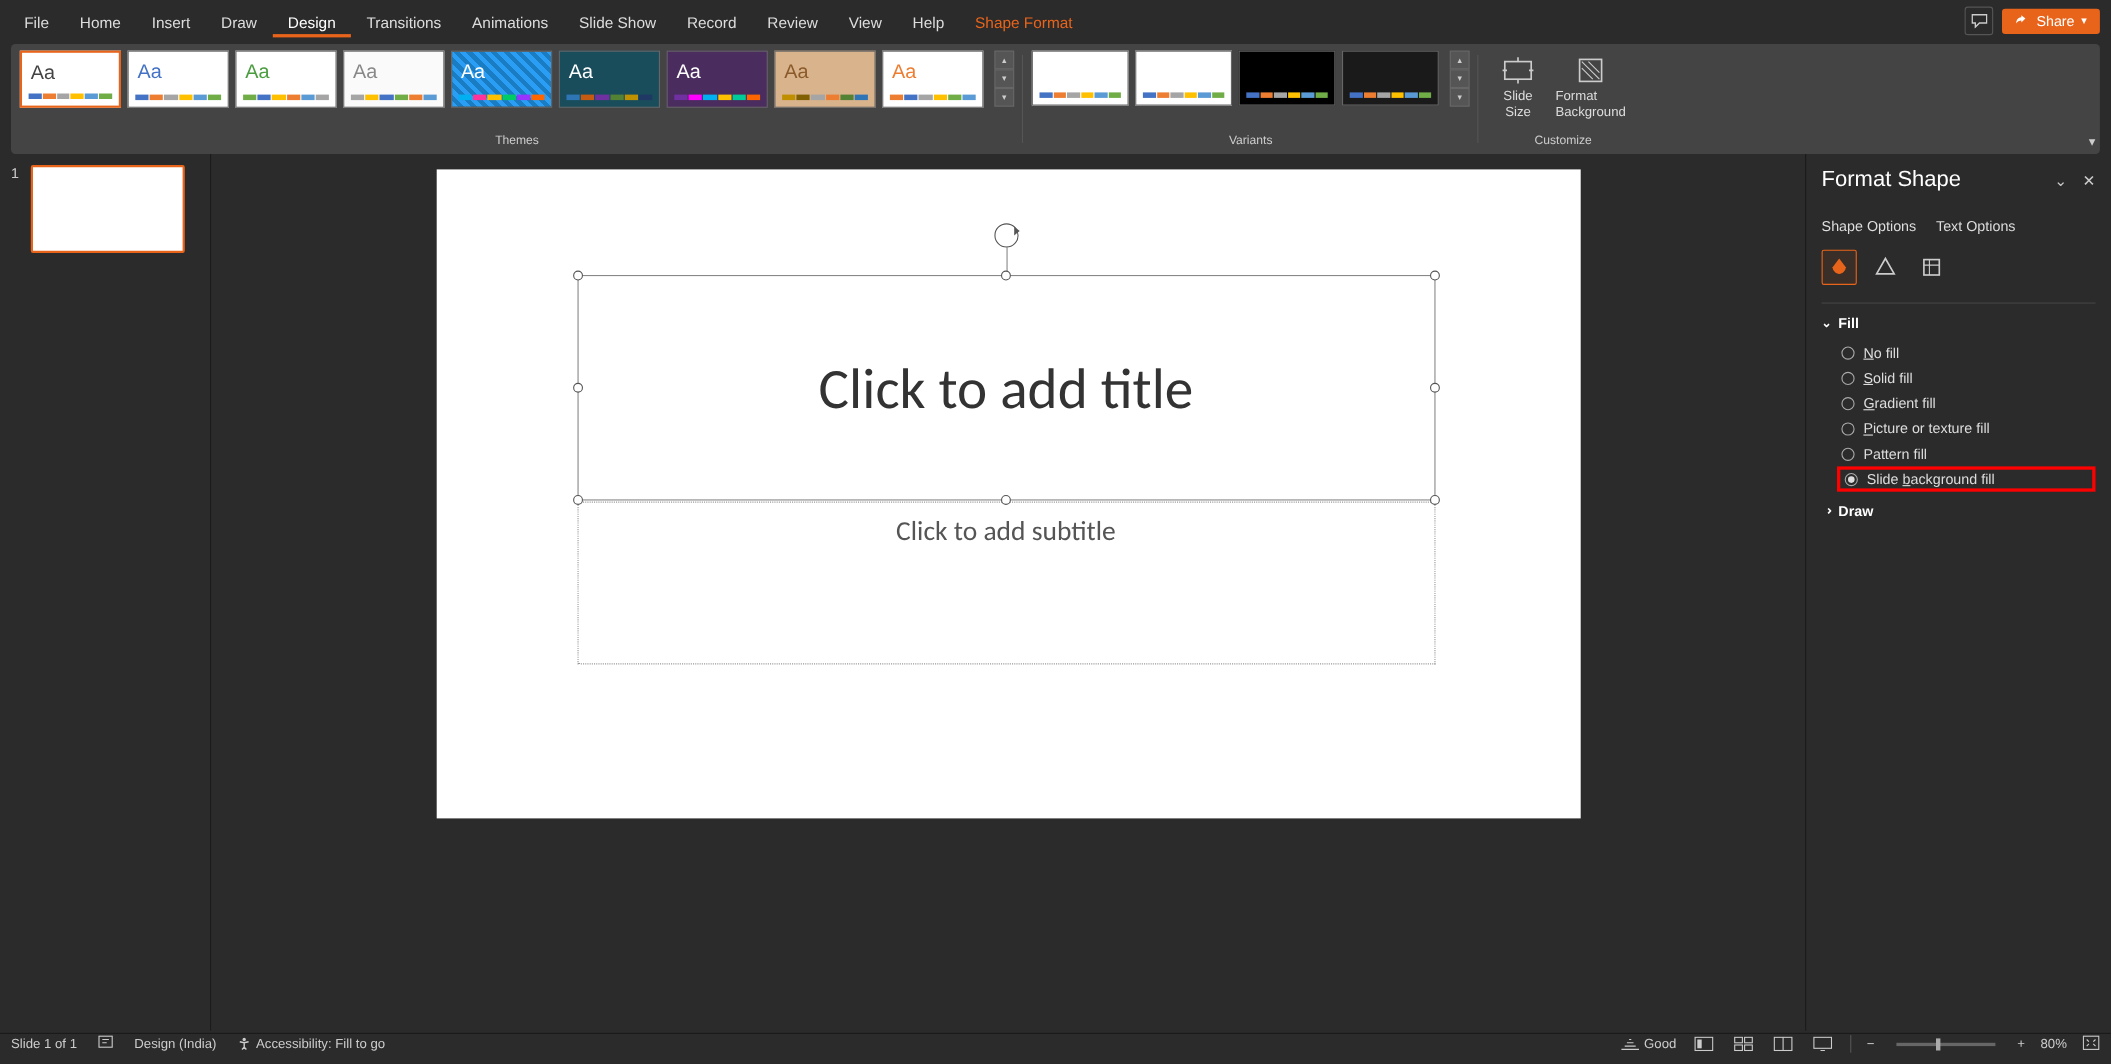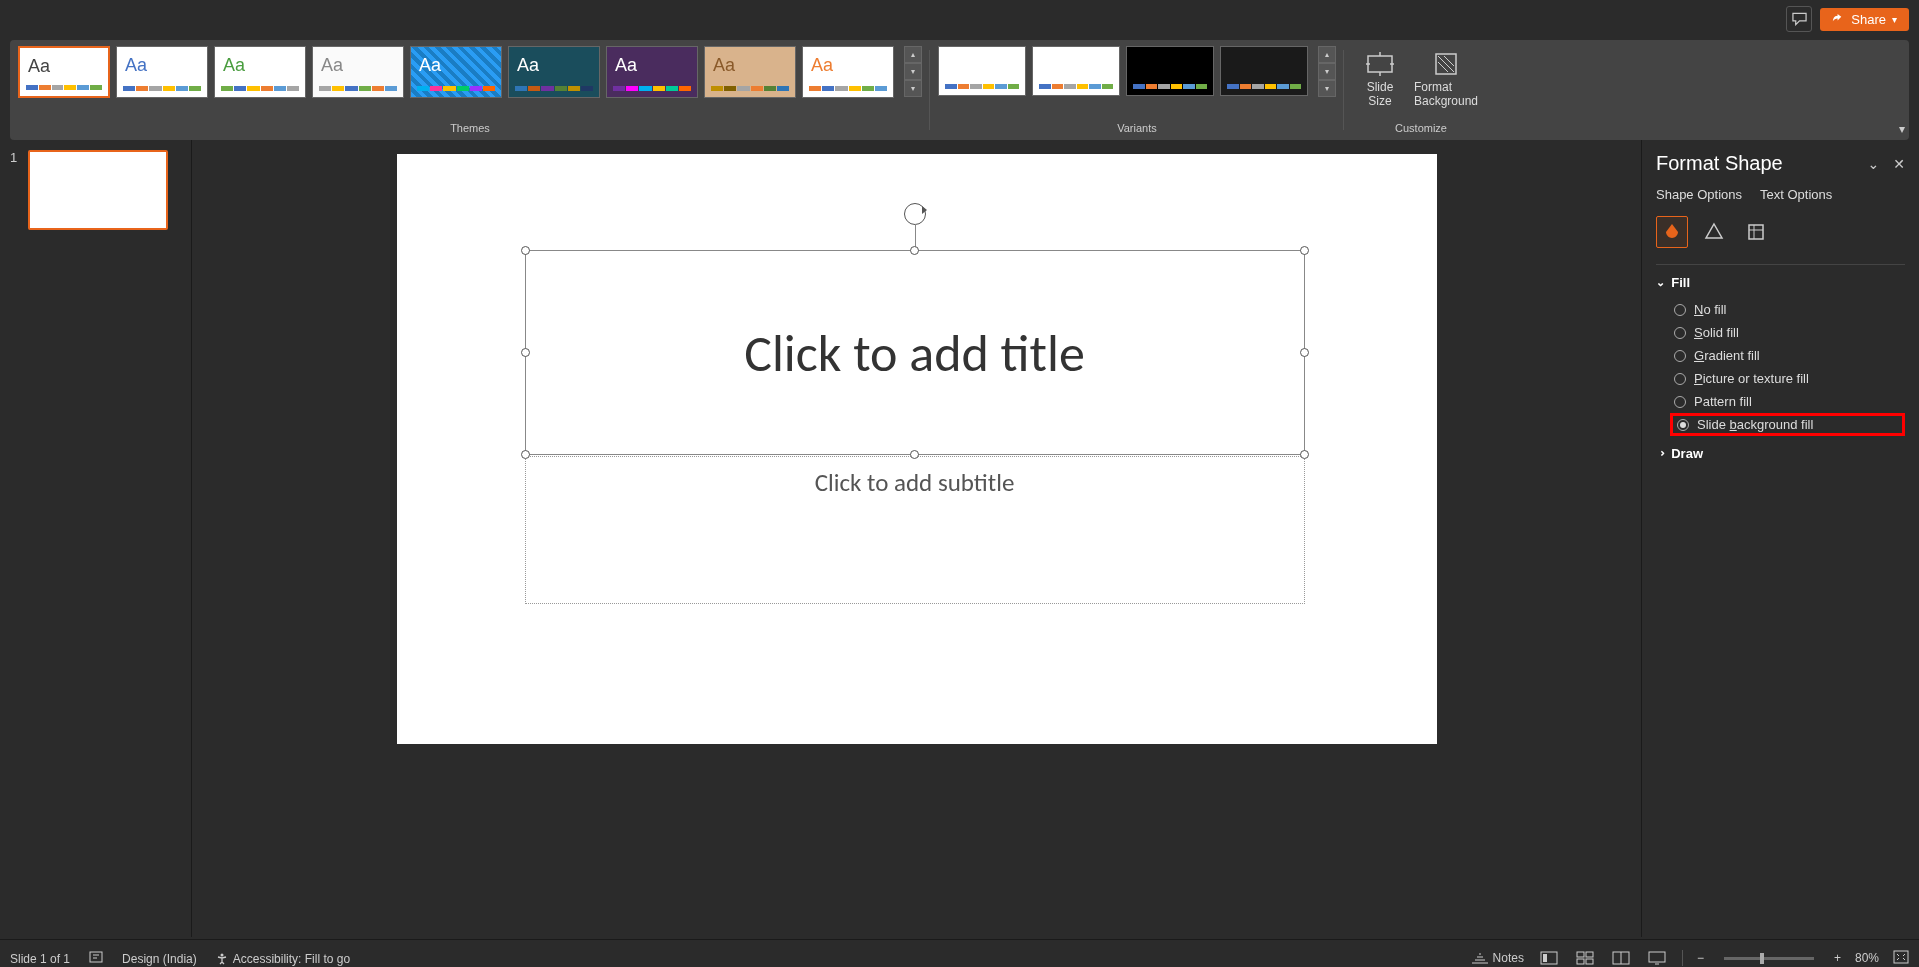--- a/index.html
+++ b/index.html
@@ -41,47 +41,62 @@
 .shape-box{position:absolute;border:1px solid #888}
 .title-shape{left:128px;top:96px;width:780px;height:205px}
 .subtitle-shape{left:128px;top:302px;width:780px;height:148px;border:1px dotted #999}
 .placeholder-title{position:absolute;left:0;right:0;top:50%;transform:translateY(-50%);text-align:center;font-size:52px;color:#333;font-family:Calibri,Arial;font-weight:300}
 .placeholder-sub{position:absolute;left:0;right:0;top:10px;text-align:center;font-size:25px;color:#555;font-family:Calibri,Arial}
 .handle{position:absolute;width:9px;height:9px;background:#fff;border:1px solid #555;border-radius:50%}
 .rot-handle{position:absolute;left:50%;top:-48px;transform:translateX(-50%);width:22px;height:22px;border:1.5px solid #555;border-radius:50%}
 .rot-handle::after{content:"";position:absolute;right:-2px;top:2px;border-left:5px solid #555;border-top:4px solid transparent;border-bottom:4px solid transparent}
 .rot-line{position:absolute;left:50%;top:-27px;width:1px;height:27px;background:#888}
 .pane{width:278px;background:#2b2b2b;border-left:1px solid #1a1a1a;padding:12px 14px;font-size:13px}
-.pane-head{display:flex;align-items:center;justify-content:space-between;margin-bottom:12px}
+.pane-head{display:flex;align-items:center;justify-content:space-between;margin-bottom:23px}
 .pane-title{font-size:20px;color:#fff;font-weight:400}
 .pane-icons{display:flex;gap:14px;font-size:14px;color:#ccc}
 .pane-tabs{display:flex;gap:18px;font-size:13px;color:#ddd;margin-bottom:14px}
 .pane-tab{cursor:pointer}
 .icon-tabs{display:flex;gap:10px;margin-bottom:16px}
 .icon-tab{width:32px;height:32px;display:flex;align-items:center;justify-content:center;cursor:pointer;border-radius:2px}
 .icon-tab.active{border:1px solid #e8641b;background:#3a2f28}
 .section-head{display:flex;align-items:center;gap:6px;font-size:13px;font-weight:600;color:#fff;cursor:pointer;margin-bottom:8px}
 .section-head.collapsed .chev{transform:rotate(-90deg)}
 .chev{font-size:11px;transition:.1s}
 .radio-row{display:flex;align-items:center;gap:8px;padding:4px 0 4px 18px;font-size:13px;color:#ddd;cursor:pointer}
 .radio{width:12px;height:12px;border:1px solid #aaa;border-radius:50%;display:inline-block;position:relative}
 .radio.checked::after{content:"";position:absolute;inset:2px;background:#ddd;border-radius:50%}
 .radio-row u{text-decoration:underline}
 .highlight-box{border:3px solid #ff0000;padding:1px 4px;margin-left:14px}
-.statusbar{position:absolute;bottom:0;left:0;right:0;height:28px;background:#2b2b2b;border-top:1px solid #1a1a1a;display:flex;align-items:flex-end;padding:0 10px;font-size:12px;color:#ccc}
+.statusbar{position:absolute;bottom:0;left:0;right:0;height:28px;background:#2b2b2b;border-top:1px solid #1a1a1a;display:flex;align-items:flex-start;padding:0 10px;font-size:12px;color:#ccc}
 .status-left{display:flex;gap:18px;align-items:center}
 .status-right{margin-left:auto;display:flex;gap:14px;align-items:center}
 .view-btn{width:22px;height:18px;display:flex;align-items:center;justify-content:center;cursor:pointer}
 .zoom-slider{width:90px;height:3px;background:#666;position:relative;margin:0 6px}
 .zoom-slider::after{content:"";position:absolute;left:40%;top:-4px;width:4px;height:11px;background:#aaa}
 </style>
 </head>
 <body>
 
 <div class="topbar">
+  <div class="menu" id="menu">
+      <div class="menu-item">File</div>
+      <div class="menu-item">Home</div>
+      <div class="menu-item">Insert</div>
+      <div class="menu-item">Draw</div>
+      <div class="menu-item active">Design</div>
+      <div class="menu-item">Transitions</div>
+      <div class="menu-item">Animations</div>
+      <div class="menu-item">Slide Show</div>
+      <div class="menu-item">Record</div>
+      <div class="menu-item">Review</div>
+      <div class="menu-item">View</div>
+      <div class="menu-item">Help</div>
+      <div class="menu-item accent">Shape Format</div>
+    </div>
   <div class="top-right">
     <div class="comment-btn">
       <svg width="15" height="14" viewBox="0 0 16 14">
           <path d="M1 1h14v8H8l-4 4V9H1z" fill="none" stroke="#ccc" stroke-width="1.3"></path>
         </svg>
     </div>
     <div class="share-btn">
       <svg width="13" height="13" viewBox="0 0 14 14">
           <path d="M10 4L6 1v2C2 3 1 7 1 9c1-2 3-3 5-3v2z" fill="#fff"></path>
         </svg>
@@ -386,21 +401,21 @@
           <path d="M3 5l4 1 4-1M7 6v4M5 12l2-2 2 2" stroke="#ccc" stroke-width="1.3" fill="none"></path>
         </svg>
       <span>Accessibility: Fill to go</span>
     </span>
   </div>
   <div class="status-right">
     <span style="display:flex;gap:4px;align-items:center">
       <svg width="18" height="12" viewBox="0 0 18 12">
           <path d="M1 11h16M4 8h10M6 5h6M8 2h2" stroke="#ccc" fill="none"></path>
         </svg>
-      <span>Notes</span>
+      <span>Good</span>
     </span>
     <div class="view-btn">
         <svg width="18" height="14" viewBox="0 0 18 14">
           <rect x="1" y="1" width="16" height="12" fill="none" stroke="#ccc"></rect>
           <rect x="3" y="3" width="4" height="8" fill="#ccc"></rect>
         </svg>
       </div>
     <div class="view-btn">
         <svg width="18" height="14" viewBox="0 0 18 14">
           <rect x="1" y="1" width="7" height="5" fill="none" stroke="#ccc"></rect>

